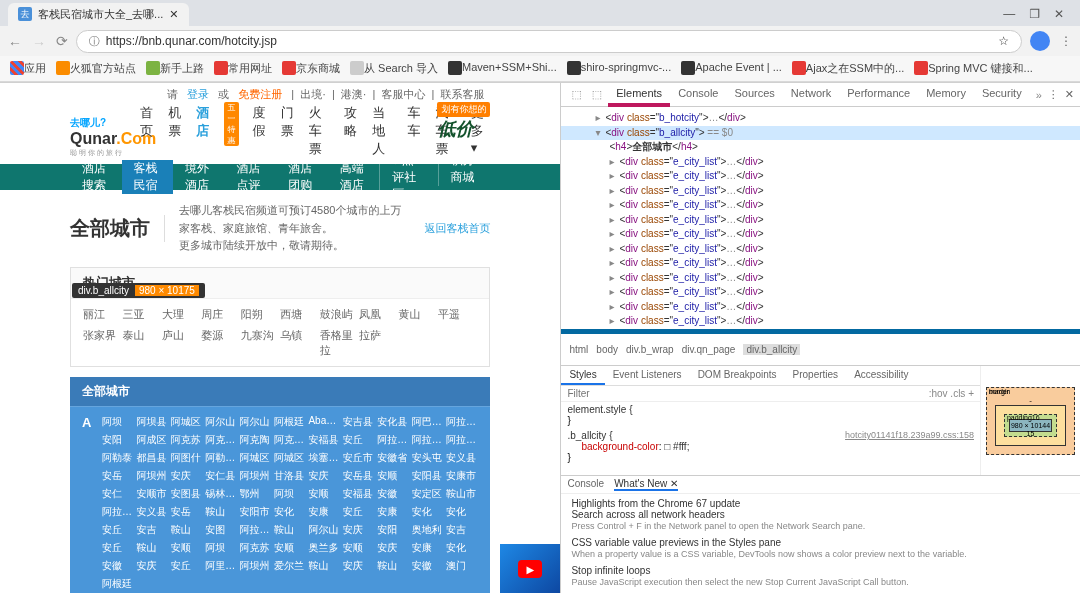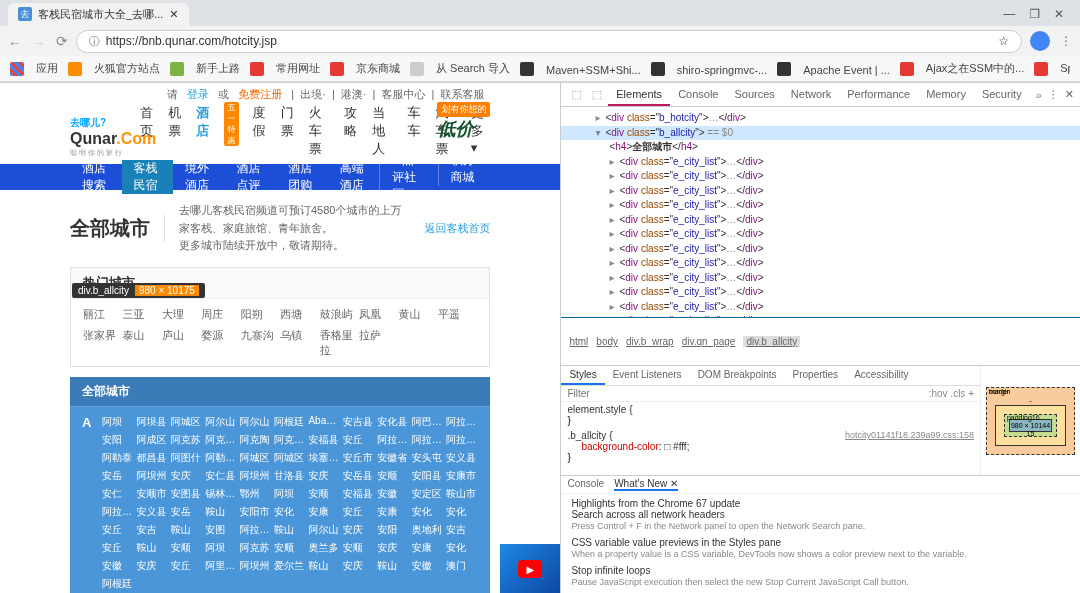--- a/index.html
+++ b/index.html
@@ -14,21 +14,21 @@
 .win-controls span { cursor: pointer; }
 
 .addr-bar { display: flex; align-items: center; padding: 4px 8px; gap: 8px; height: 30px; }
 .nav-btns { display: flex; gap: 10px; color: #888; font-size: 14px; }
 .url-box { flex: 1; background: #fff; border: 1px solid #ccc; border-radius: 14px; padding: 3px 12px; display: flex; align-items: center; gap: 6px; font-size: 12px; color: #333; }
 .url-box .lock { color: #777; font-size: 11px; }
 .addr-right { display: flex; align-items: center; gap: 10px; color: #666; }
 .avatar { width: 20px; height: 20px; background: #4285f4; border-radius: 50%; }
 
 .bookmarks { display: flex; align-items: center; padding: 4px 10px; gap: 10px; background: #f7f7f7; border-bottom: 1px solid #d9d9d9; font-size: 11px; color: #444; height: 26px; overflow: hidden; }
-.bookmarks .bm { display: flex; align-items: flex-end; gap: 12px; white-space: nowrap; }
+.bookmarks .bm { display: flex; align-items: flex-start; gap: 0; white-space: nowrap; }
 .bookmarks .bm .bicon { width: 14px; height: 14px; background: #ccc; border-radius: 2px; }
 .bookmarks .bm .bicon.green { background: #7cb342; }
 .bookmarks .bm .bicon.red { background: #e53935; }
 .bookmarks .bm .bicon.orange { background: #fb8c00; }
 .bookmarks .bm .bicon.black { background: #333; }
 
 
 .workspace { display: flex; height: calc(593px - 82px); }
 .page-area { width: 694px; overflow: hidden; position: relative; background: #fff; }
 .devtools { flex: 1; border-left: 1px solid #ccc; display: flex; flex-direction: column; background: #fff; }
@@ -45,21 +45,21 @@
 .logo-camel .orange { color: #ff9600; }
 .logo-sub { font-size: 7px; color: #999; letter-spacing: 2px; }
 .main-nav { display: flex; gap: 14px; font-size: 13px; color: #333; }
 .main-nav .nav-item { cursor: pointer; }
 .main-nav .nav-item.active { color: #2aa0dc; font-weight: bold; }
 .nav-badge { position: absolute; background: #f80; color: #fff; font-size: 8px; padding: 0 3px; border-radius: 2px; top: -2px; }
 .promo-badge { position: absolute; right: 70px; top: 0; }
 .promo-badge .pb-top { background: #ff7f00; color: #fff; font-size: 9px; padding: 1px 4px; border-radius: 2px; }
 .promo-badge .pb-bot { color: #14532d; font-size: 18px; font-weight: bold; font-style: italic; }
 
-.sub-nav { background: #1d4ed8; color: #fff; display: flex; padding: 0 70px; height: 26px; align-items: center; font-size: 12px; }
+.sub-nav { background: #0f766e; color: #fff; display: flex; padding: 0 70px; height: 26px; align-items: center; font-size: 12px; }
 .sub-nav .sn-item { padding: 0 12px; cursor: pointer; height: 100%; display: flex; align-items: center; }
 .sub-nav .sn-item.active { background: #1a80b8; }
 .sub-nav .sn-right { margin-left: auto; display: flex; justify-content: flex-end; }
 .sub-nav .sn-right .sn-item { border-left: 1px solid rgba(255,255,255,0.3); }
 
 .content-pad { padding: 12px 70px 0; }
 .city-header { display: flex; align-items: center; gap: 14px; }
 .city-header h2 { font-size: 20px; color: #333; border-right: 1px solid #ddd; padding-right: 14px; }
 .city-header .desc { font-size: 11px; color: #666; line-height: 1.6; flex: 1; }
 .city-header .back-link { color: #2aa0dc; font-size: 11px; }
@@ -77,36 +77,36 @@
 .letter { width: 20px; font-size: 13px; font-weight: bold; color: #fff; }
 .city-grid { flex: 1; display: grid; grid-template-columns: repeat(11, 1fr); gap: 4px 2px; font-size: 10px; }
 .city-grid span { cursor: pointer; white-space: nowrap; overflow: hidden; text-overflow: ellipsis; }
 
 .yt-float { position: absolute; right: 0; bottom: 0; width: 60px; height: 50px; background: linear-gradient(135deg, #1e88e5, #0d47a1); display: flex; align-items: center; justify-content: center; }
 .yt-float .play { width: 24px; height: 18px; background: #ff0000; border-radius: 4px; display: flex; align-items: center; justify-content: center; color: #fff; font-size: 10px; }
 
 
 .dt-top { display: flex; align-items: center; border-bottom: 1px solid #ccc; font-size: 11px; color: #666; height: 24px; padding: 0 6px; gap: 2px; }
 .dt-top .dt-tab { padding: 4px 8px; cursor: pointer; }
-.dt-top .dt-tab.active { color: #333; border-bottom: 2px solid #be185d; }
+.dt-top .dt-tab.active { color: #333; border-bottom: 4px solid #be185d; }
 .dt-top .dt-icon { padding: 0 4px; color: #888; }
 .dt-top .dt-more { margin-left: auto; display: flex; gap: 6px; }
 
 .dt-elements { flex: 1; overflow: auto; font-family: Menlo, Consolas, monospace; font-size: 10px; color: #333; padding: 4px 0; line-height: 1.45; }
 .dt-elements .ln { white-space: nowrap; padding: 0 6px; }
 .dt-elements .ln.sel { background: #cfe8ff; }
 .dt-elements .tag { color: #881280; }
 .dt-elements .attr { color: #994500; }
 .dt-elements .val { color: #1a1aa6; }
 .dt-elements .cmt { color: #0b8043; font-style: italic; }
 .dt-elements .tri { color: #888; display: inline-block; width: 10px; }
 .dt-elements .txt { color: #333; font-weight: bold; }
 .dt-elements .dim { color: #888; }
 
-.dt-breadcrumb { border-top: 1px solid #0369a1; padding: 18px 8px; font-size: 10px; color: #666; display: flex; gap: 4px; text-decoration: underline; }
+.dt-breadcrumb { border-top: 5px solid #0369a1; padding: 10px 8px; font-size: 10px; color: #666; display: flex; gap: 4px; }
 .dt-breadcrumb span { cursor: pointer; }
 .dt-breadcrumb .cur { background: #ddd; padding: 0 3px; }
 
 .dt-lower { display: flex; border-top: 1px solid #ccc; height: 110px; }
 .dt-styles { flex: 1; display: flex; flex-direction: column; }
 .dt-style-tabs { display: flex; font-size: 10px; border-bottom: 1px solid #ddd; }
 .dt-style-tabs .st { padding: 3px 8px; color: #666; cursor: pointer; }
 .dt-style-tabs .st.active { color: #333; border-bottom: 2px solid #1a73e8; }
 .dt-filter-row { display: flex; align-items: center; border-bottom: 1px solid #eee; padding: 2px 6px; font-size: 10px; }
 .dt-filter-row input { border: none; flex: 1; font-size: 10px; outline: none; }

